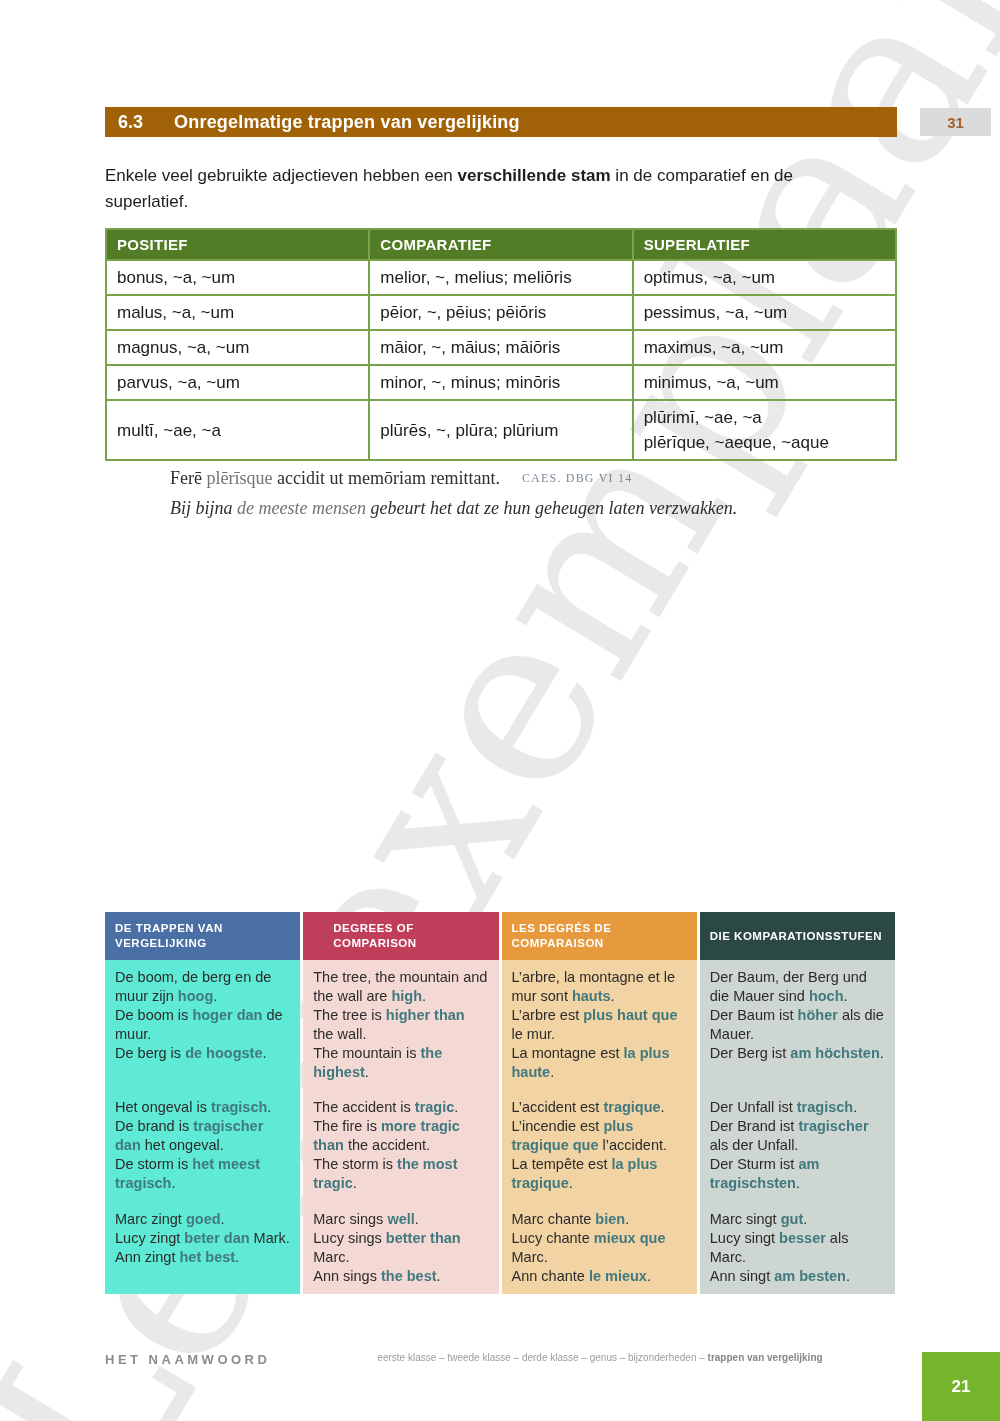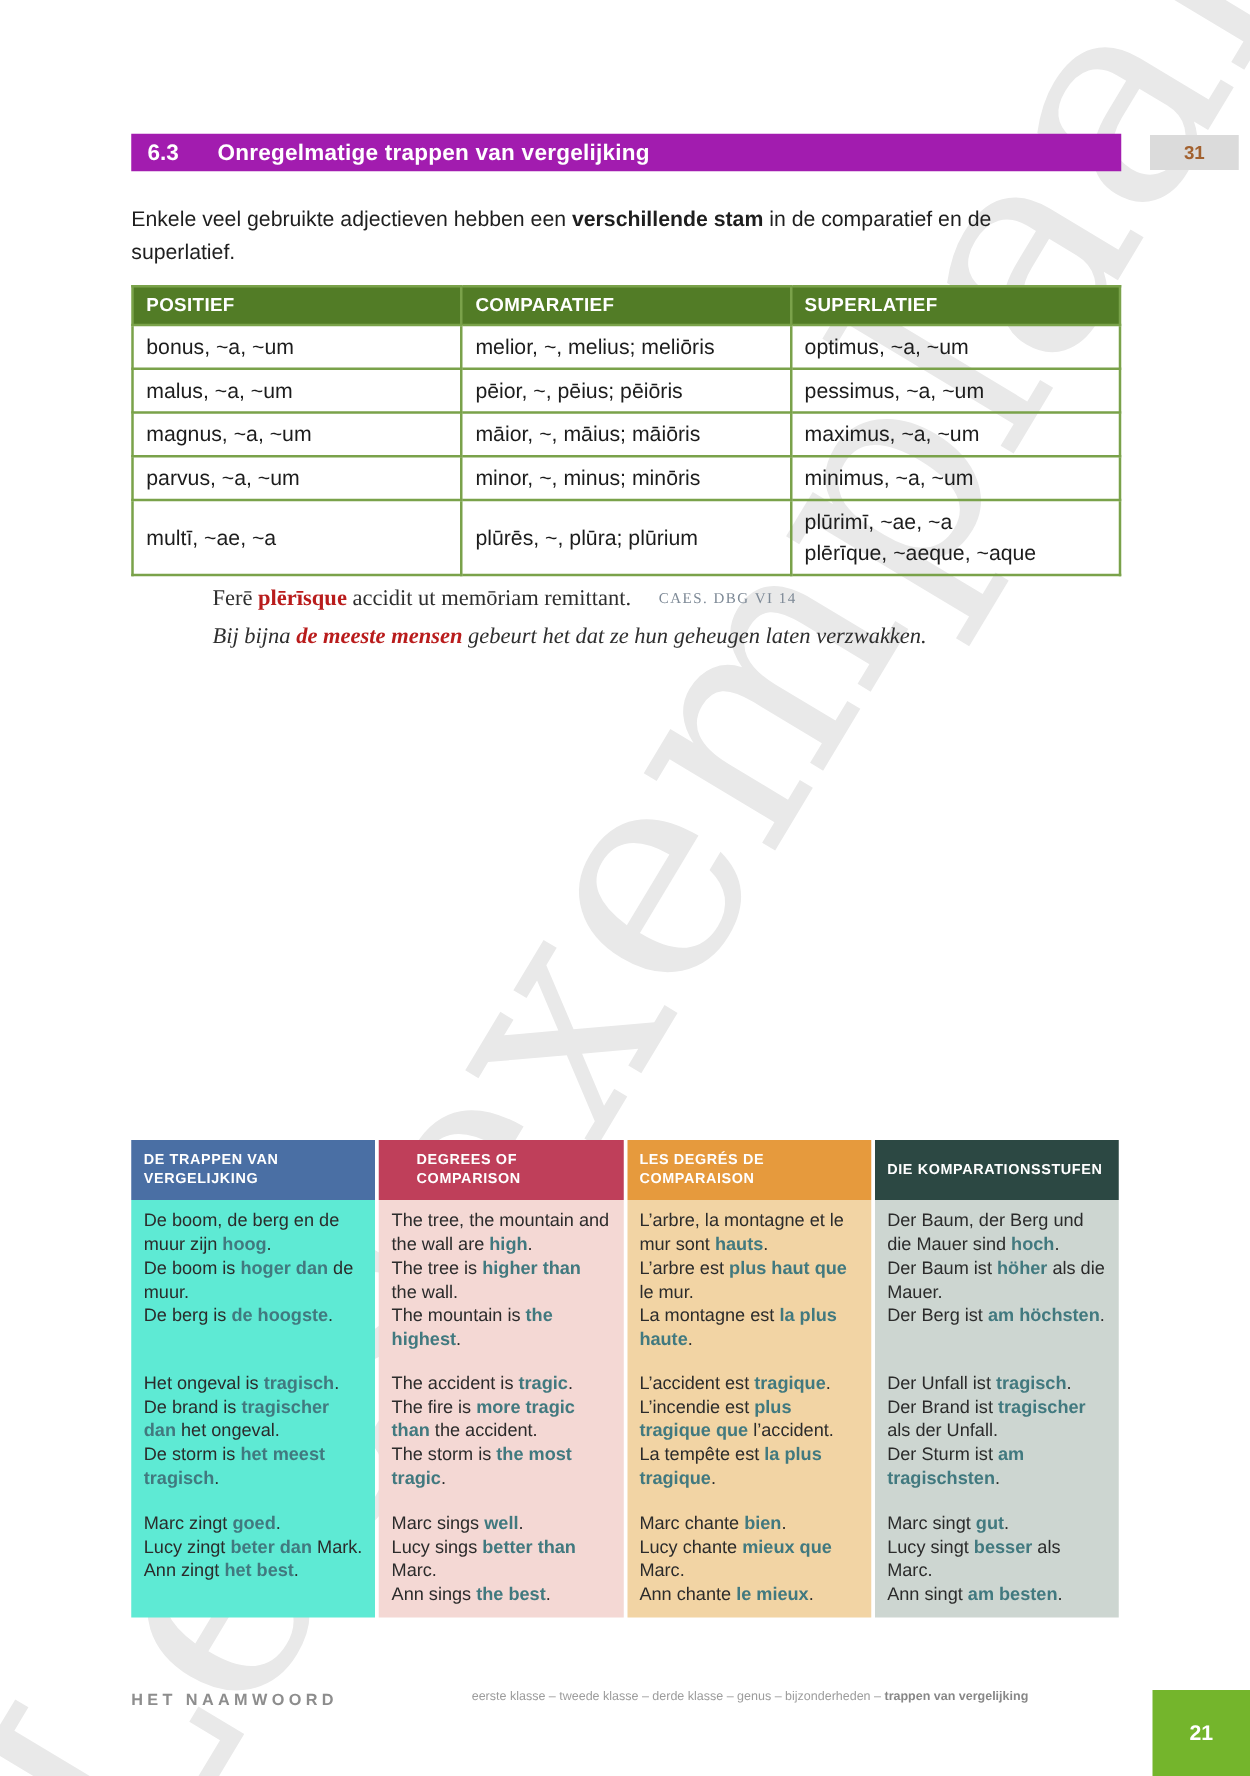--- a/index.html
+++ b/index.html
@@ -10,21 +10,21 @@
   
   .watermark {
     position:absolute; left:-375px; top:575px; width:1750px; height:300px;
     line-height:300px; text-align:center; font-family:"DejaVu Serif", serif;
     font-size:235px; color:#e9e9e9; transform:rotate(-59deg);
     z-index:0; white-space:nowrap; user-select:none;
   }
   
   .section-bar {
     position:absolute; left:105px; top:107px; width:792px; height:30px;
-    background:#a21caf; color:#fff; display:flex; align-items:center; z-index:1;
+    background:#a16207; color:#fff; display:flex; align-items:center; z-index:1;
   }
   .section-num { font-weight:bold; font-size:18px; margin-left:13px; }
   .section-title { font-weight:bold; font-size:18px; margin-left:31px; letter-spacing:0.2px; }
   .page-badge-top {
     position:absolute; left:920px; top:108px; width:71px; height:28px;
     background:#dbdbdb; color:#a2612f; font-weight:bold; font-size:15px;
     display:flex; align-items:center; justify-content:center; z-index:1;
   }
   
   .intro {
@@ -43,21 +43,21 @@
   }
   .latin-table td {
     border:2px solid #7aa24a; padding:4px 10px; font-size:17px; color:#1c1c1c;
     background:transparent; white-space:pre-line; line-height:25px;
   }
   
   .example {
     position:absolute; left:170px; top:464px; width:720px; z-index:1;
     font-family:"Liberation Serif", serif; font-size:18px; line-height:28px; color:#2e2e2e;
   }
-  .example .hl { color:#b91c1c;font-weight:bold; }
+  .example .hl { color:#737373; }
   .citation {
     font-size:12px; color:#7d8996; letter-spacing:1.2px; margin-left:22px;
     position:relative; top:-2px;
   }
   .translation { font-style:italic; }
   
   .cmp-table {
     position:absolute; left:105px; top:912px; width:790px;
     display:flex; gap:3px; z-index:1;align-items:flex-end;
   }

